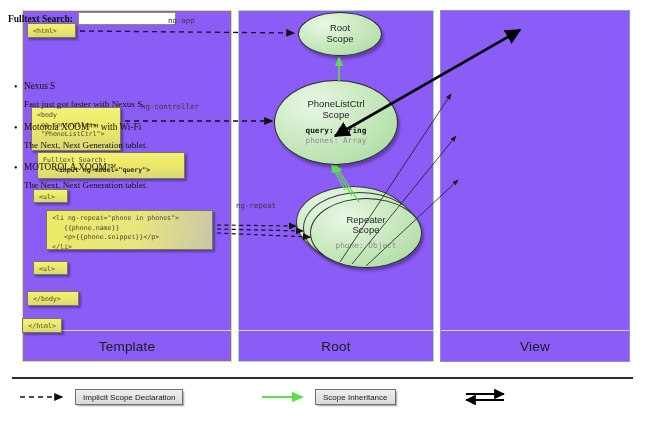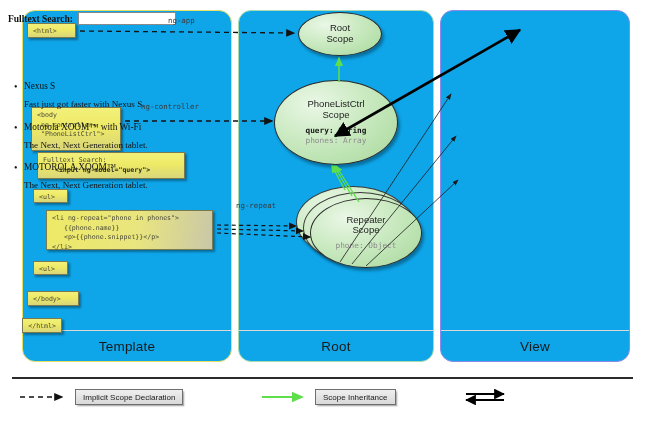--- a/index.html
+++ b/index.html
@@ -2,21 +2,21 @@
 <html><head>
 <meta charset="utf-8">
 <style>
   html,body{margin:0;padding:0;background:#ffffff;}
   body{width:645px;height:425px;position:relative;overflow:hidden;
        font-family:"Liberation Sans",sans-serif;}
 
   #root{position:absolute;left:0;top:0;width:645px;height:425px;}
 
   
-  .col{position:absolute;top:10px;height:352px;background:#0ea5e9;box-sizing:border-box;border-radius:13px;}
+  .col{position:absolute;top:10px;height:352px;background:#8b5cf6;box-sizing:border-box;}
   .col.template{left:22px;width:210px;border:1.5px solid #e6e063;}
   .col.model{left:238px;width:196px;border:1.5px solid #a8dcae;}
   .col.view{left:440px;width:190px;border:1.5px solid #8b8bea;}
 
   .col-inner{position:absolute;left:0;right:0;top:0;bottom:30px;}
 
   .col-label{position:absolute;left:0;right:0;bottom:0;height:30px;
              border-top:1px solid #d8d8d8;
              display:flex;align-items:center;justify-content:center;
              font-size:13.5px;color:#1a1a1a;letter-spacing:.2px;}

